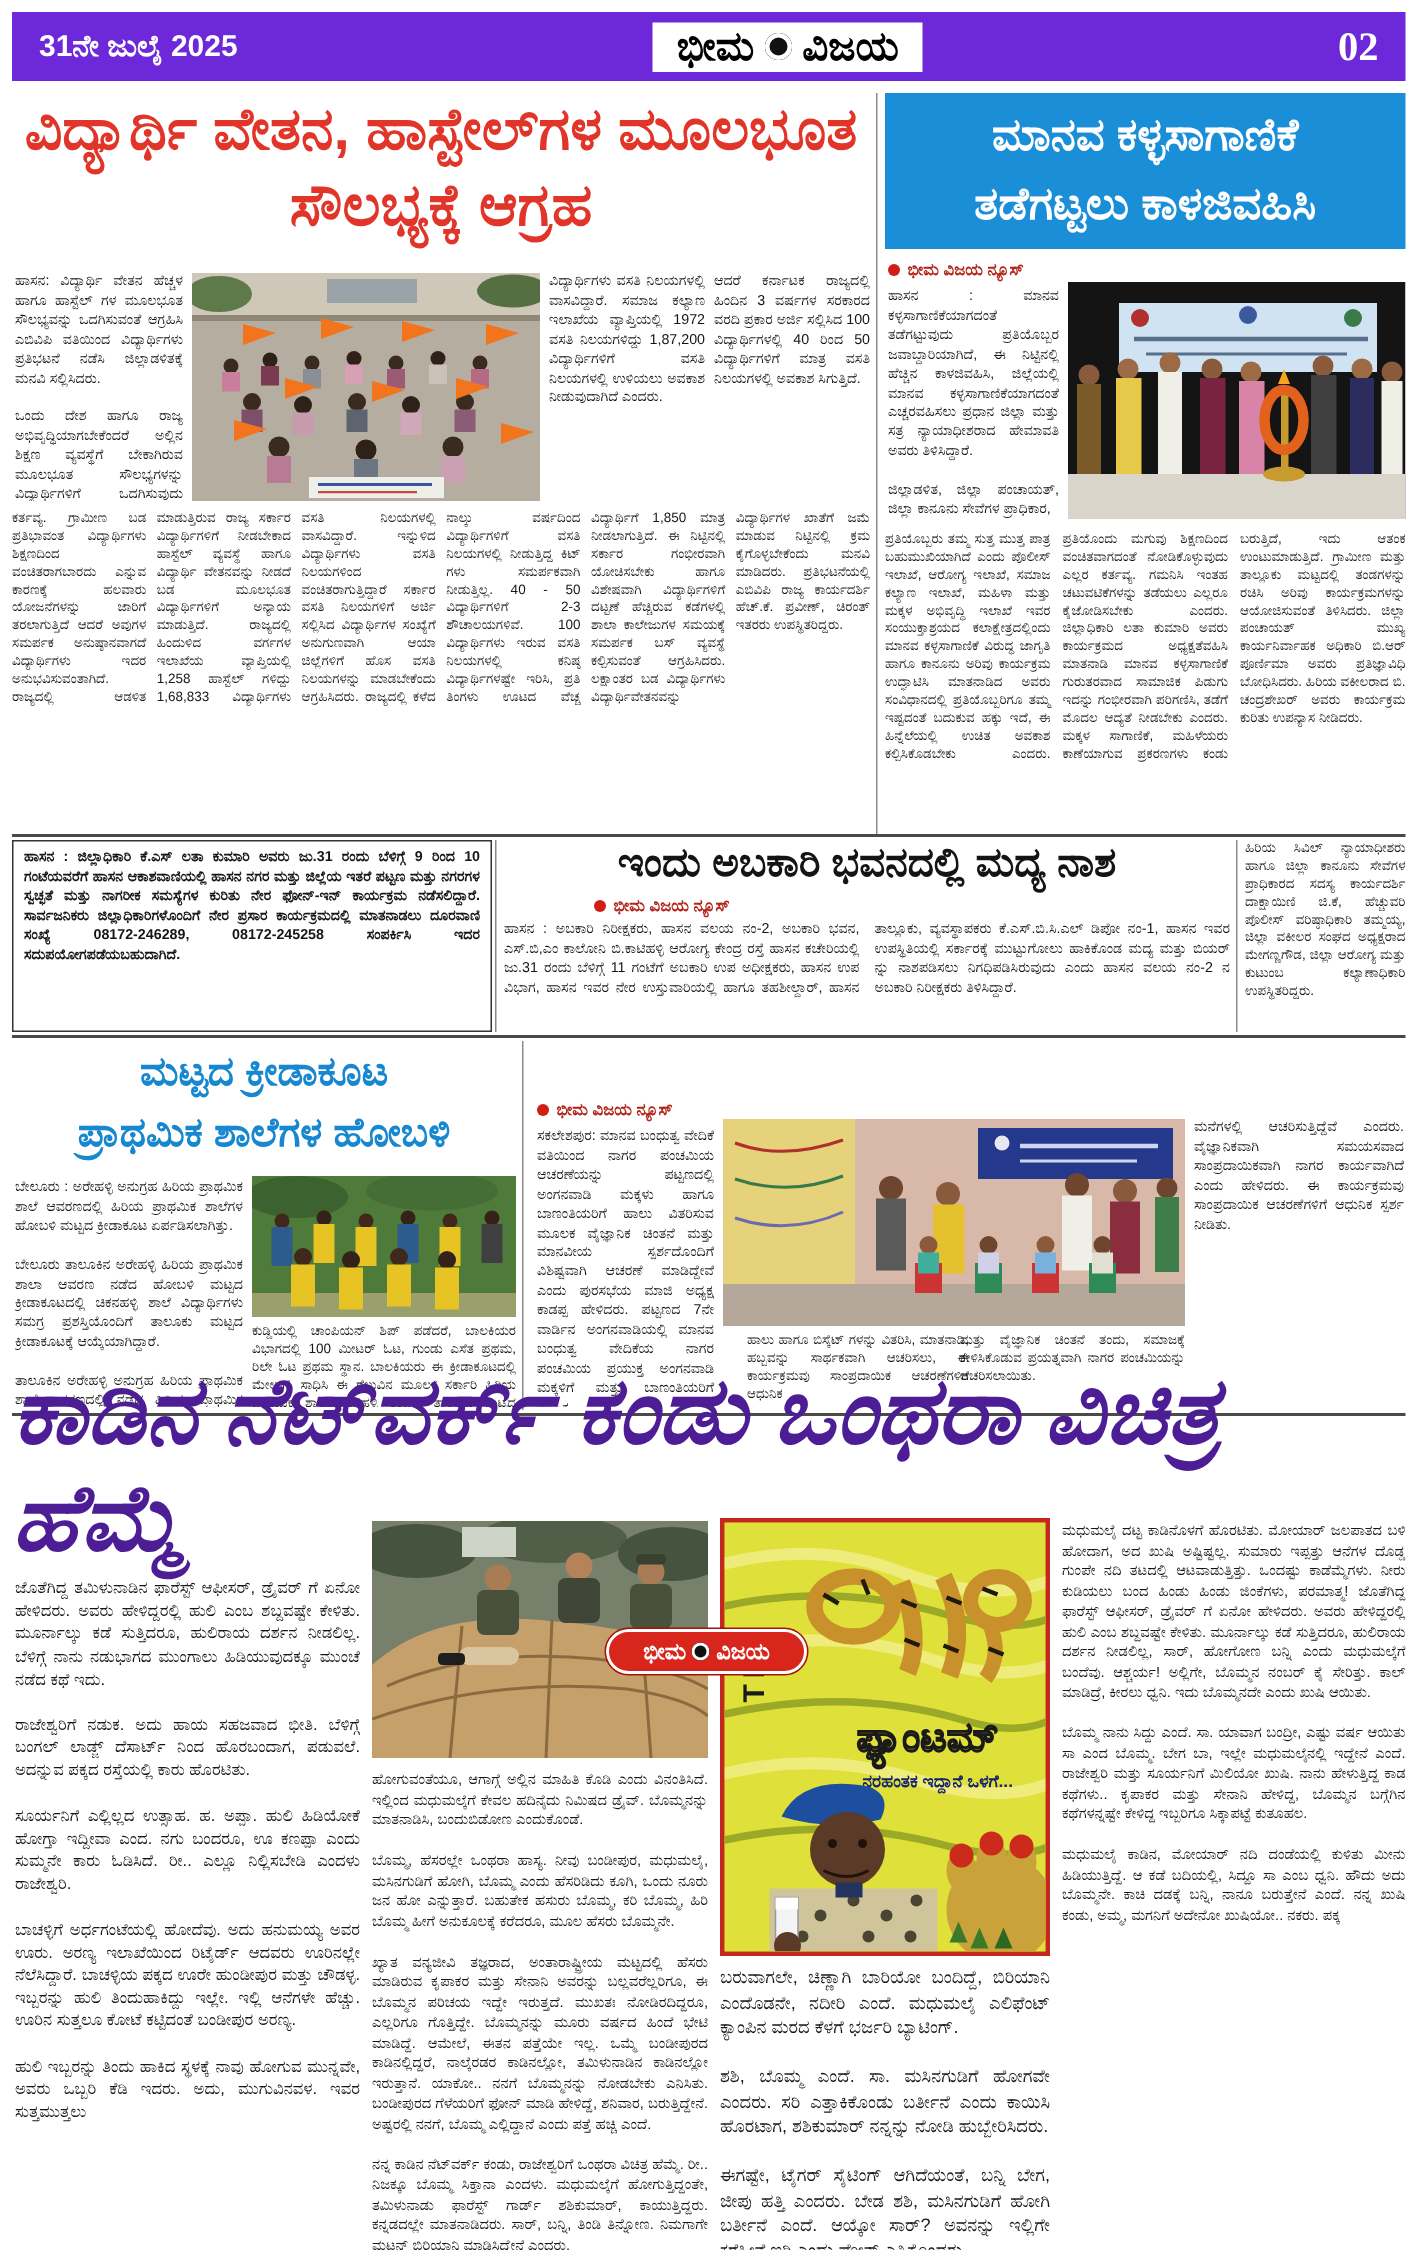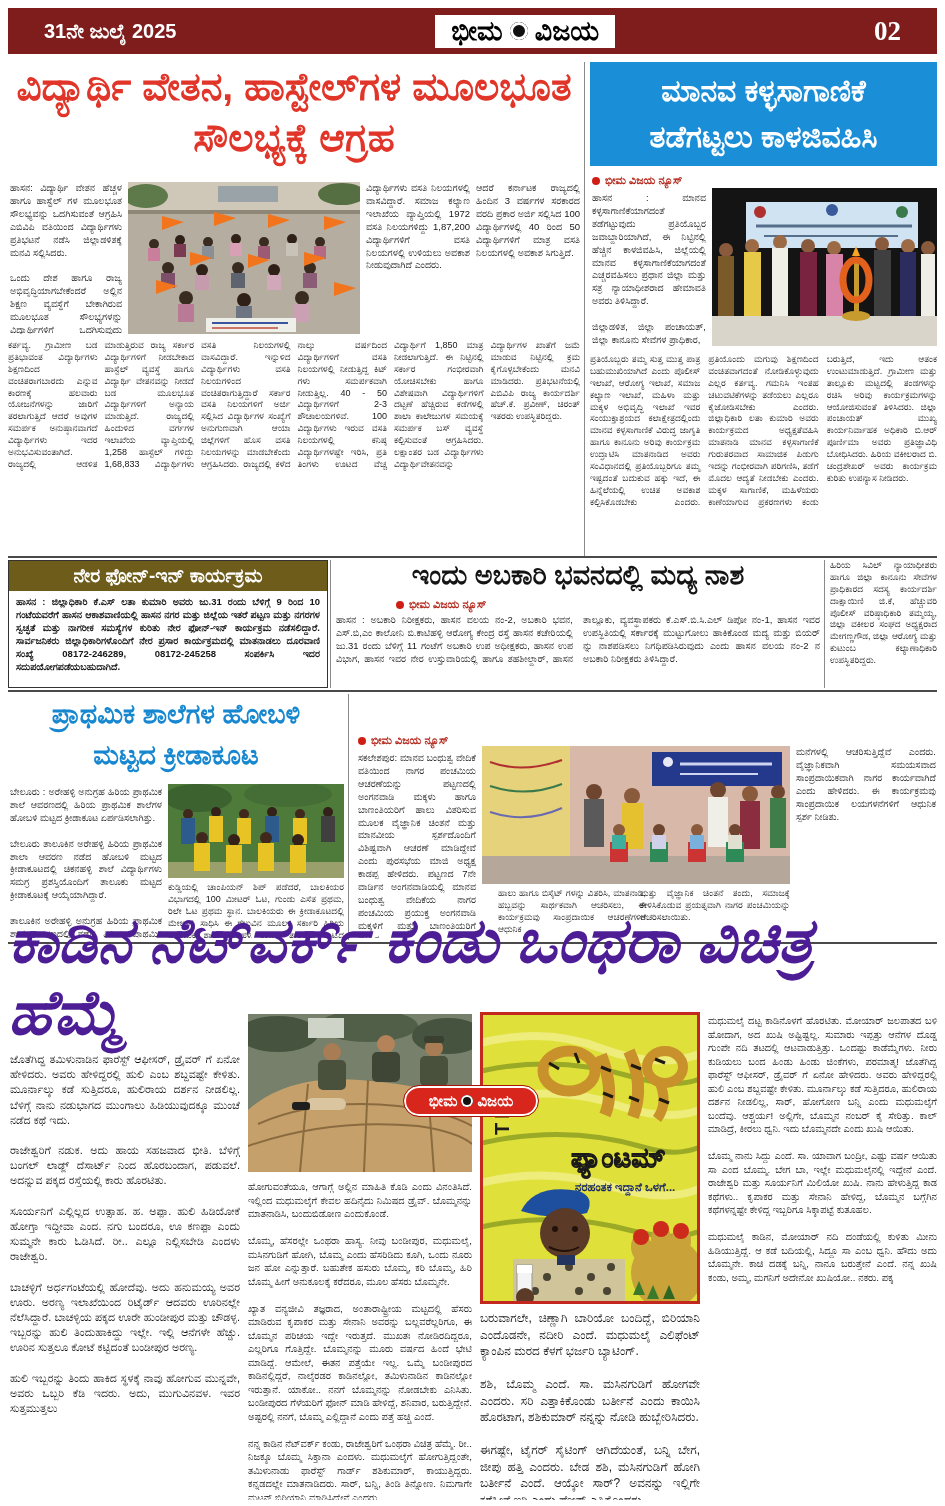--- a/index.html
+++ b/index.html
@@ -4,22 +4,22 @@
 <style>
   html,body{margin:0;padding:0;}
   body{width:945px;height:1506px;position:relative;background:#ffffff;
        font-family:"Liberation Sans","DejaVu Sans",sans-serif;overflow:hidden;}
   *{box-sizing:border-box;}
   .abs{position:absolute;}
   .txt{font-size:9.5px;line-height:1.36;text-align:justify;color:#161616;
        white-space:pre-line;overflow:hidden;}
   .txt-sm{font-size:9px;line-height:1.32;}
   
-  .masthead-bar{left:8px;top:8px;width:929px;height:46px;background:#7f1d1d;
-       display:flex;align-items:center;justify-content:space-between;padding:0 36px;}
+  .masthead-bar{left:8px;top:8px;width:929px;height:46px;background:#6d28d9;
+       display:flex;align-items:center;justify-content:space-between;padding:0 18px;}
   .mh-date{color:#fff;font-size:20px;font-weight:bold;}
   .mh-box{background:#fff;color:#000;font-weight:800;font-size:27px;
        padding:1px 16px;display:flex;align-items:center;gap:7px;}
   .sun{width:18px;height:18px;border-radius:50%;background:#111;
        box-shadow:inset 0 0 0 3px #fff,inset 0 0 0 6px #111;display:inline-block;}
   .mh-page{color:#fff;font-size:27px;font-weight:bold;font-family:"Liberation Serif",serif;}
   
   .vr{width:1px;background:#8a8a8a;}
   .hr{height:2px;background:#4a4a4a;}
   
@@ -175,21 +175,20 @@
         <polygon points="144,58 148,68 140,68" fill="#f5a623"></polygon>
       </g>
     </svg>
   </div>
   <div class="abs txt txt-sm" style="left:0;top:292px;width:347px;height:200px;column-count:3;column-gap:8px;">ಪ್ರತಿಯೊಬ್ಬರು ತಮ್ಮ ಸುತ್ತ ಮುತ್ತ ಪಾತ್ರ ಬಹುಮುಖಿಯಾಗಿದೆ ಎಂದು ಪೊಲೀಸ್ ಇಲಾಖೆ, ಆರೋಗ್ಯ ಇಲಾಖೆ, ಸಮಾಜ ಕಲ್ಯಾಣ ಇಲಾಖೆ, ಮಹಿಳಾ ಮತ್ತು ಮಕ್ಕಳ ಅಭಿವೃದ್ಧಿ ಇಲಾಖೆ ಇವರ ಸಂಯುಕ್ತಾಶ್ರಯದ ಕಲಾಕ್ಷೇತ್ರದಲ್ಲಿಂದು ಮಾನವ ಕಳ್ಳಸಾಗಾಣಿಕೆ ವಿರುದ್ಧ ಜಾಗೃತಿ ಹಾಗೂ ಕಾನೂನು ಅರಿವು ಕಾರ್ಯಕ್ರಮ ಉದ್ಘಾಟಿಸಿ ಮಾತನಾಡಿದ ಅವರು ಸಂವಿಧಾನದಲ್ಲಿ ಪ್ರತಿಯೊಬ್ಬರಿಗೂ ತಮ್ಮ ಇಷ್ಟದಂತೆ ಬದುಕುವ ಹಕ್ಕು ಇದೆ, ಈ ಹಿನ್ನೆಲೆಯಲ್ಲಿ ಉಚಿತ ಅವಕಾಶ ಕಲ್ಪಿಸಿಕೊಡಬೇಕು ಎಂದರು. ಪ್ರತಿಯೊಂದು ಮಗುವು ಶಿಕ್ಷಣದಿಂದ ವಂಚಿತವಾಗದಂತೆ ನೋಡಿಕೊಳ್ಳುವುದು ಎಲ್ಲರ ಕರ್ತವ್ಯ. ಗಮನಿಸಿ ಇಂತಹ ಚಟುವಟಿಕೆಗಳನ್ನು ತಡೆಯಲು ಎಲ್ಲರೂ ಕೈಜೋಡಿಸಬೇಕು ಎಂದರು. ಜಿಲ್ಲಾಧಿಕಾರಿ ಲತಾ ಕುಮಾರಿ ಅವರು ಕಾರ್ಯಕ್ರಮದ ಅಧ್ಯಕ್ಷತೆವಹಿಸಿ ಮಾತನಾಡಿ ಮಾನವ ಕಳ್ಳಸಾಗಾಣಿಕೆ ಗುರುತರವಾದ ಸಾಮಾಜಿಕ ಪಿಡುಗು ಇದನ್ನು ಗಂಭೀರವಾಗಿ ಪರಿಗಣಿಸಿ, ತಡೆಗೆ ಮೊದಲ ಆದ್ಯತೆ ನೀಡಬೇಕು ಎಂದರು. ಮಕ್ಕಳ ಸಾಗಾಣಿಕೆ, ಮಹಿಳೆಯರು ಕಾಣೆಯಾಗುವ ಪ್ರಕರಣಗಳು ಕಂಡು ಬರುತ್ತಿದೆ, ಇದು ಆತಂಕ ಉಂಟುಮಾಡುತ್ತಿದೆ. ಗ್ರಾಮೀಣ ಮತ್ತು ತಾಲ್ಲೂಕು ಮಟ್ಟದಲ್ಲಿ ತಂಡಗಳನ್ನು ರಚಿಸಿ ಅರಿವು ಕಾರ್ಯಕ್ರಮಗಳನ್ನು ಆಯೋಜಿಸುವಂತೆ ತಿಳಿಸಿದರು. ಜಿಲ್ಲಾ ಪಂಚಾಯತ್ ಮುಖ್ಯ ಕಾರ್ಯನಿರ್ವಾಹಕ ಅಧಿಕಾರಿ ಬಿ.ಆರ್ ಪೂರ್ಣಿಮಾ ಅವರು ಪ್ರತಿಜ್ಞಾವಿಧಿ ಬೋಧಿಸಿದರು. ಹಿರಿಯ ವಕೀಲರಾದ ಬಿ. ಚಂದ್ರಶೇಖರ್ ಅವರು ಕಾರ್ಯಕ್ರಮ ಕುರಿತು ಉಪನ್ಯಾಸ ನೀಡಿದರು.</div>
 </div>
 
 <div class="abs hr" style="left:8px;top:556px;width:929px;"></div>
 
 <div class="abs phonein" style="left:8px;top:560px;width:320px;height:128px;">
-  <div class="phonein-head">ನೇರ ಫೋನ್-ಇನ್ ಕಾರ್ಯಕ್ರಮ</div>
   <div class="txt phonein-body" style="height:94px;">ಹಾಸನ : ಜಿಲ್ಲಾಧಿಕಾರಿ ಕೆ.ಎಸ್ ಲತಾ ಕುಮಾರಿ ಅವರು ಜು.31 ರಂದು ಬೆಳಿಗ್ಗೆ 9 ರಿಂದ 10 ಗಂಟೆಯವರೆಗೆ ಹಾಸನ ಆಕಾಶವಾಣಿಯಲ್ಲಿ ಹಾಸನ ನಗರ ಮತ್ತು ಜಿಲ್ಲೆಯ ಇತರೆ ಪಟ್ಟಣ ಮತ್ತು ನಗರಗಳ ಸ್ವಚ್ಛತೆ ಮತ್ತು ನಾಗರೀಕ ಸಮಸ್ಯೆಗಳ ಕುರಿತು ನೇರ ಫೋನ್-ಇನ್ ಕಾರ್ಯಕ್ರಮ ನಡೆಸಲಿದ್ದಾರೆ. ಸಾರ್ವಜನಿಕರು ಜಿಲ್ಲಾಧಿಕಾರಿಗಳೊಂದಿಗೆ ನೇರ ಪ್ರಸಾರ ಕಾರ್ಯಕ್ರಮದಲ್ಲಿ ಮಾತನಾಡಲು ದೂರವಾಣಿ ಸಂಖ್ಯೆ 08172-246289, 08172-245258 ಸಂಪರ್ಕಿಸಿ ಇದರ ಸದುಪಯೋಗಪಡೆಯಬಹುದಾಗಿದೆ.</div>
 </div>
 
 <div class="abs vr" style="left:330px;top:560px;height:128px;"></div>
 
 <div class="abs" style="left:336px;top:560px;width:484px;height:128px;">
   <div class="abs h-black" style="left:0;top:0;width:484px;height:34px;font-size:27px;">ಇಂದು ಅಬಕಾರಿ ಭವನದಲ್ಲಿ ಮದ್ಯ ನಾಶ</div>
   <div class="abs byline" style="left:60px;top:38px;">
     <span class="dot"></span>
     <span>ಭೀಮ ವಿಜಯ ನ್ಯೂಸ್</span>
@@ -197,22 +196,22 @@
   <div class="abs txt" style="left:0;top:54px;width:484px;height:72px;column-count:2;column-gap:10px;">ಹಾಸನ : ಅಬಕಾರಿ ನಿರೀಕ್ಷಕರು, ಹಾಸನ ವಲಯ ನಂ-2, ಅಬಕಾರಿ ಭವನ, ಎಸ್.ಬಿ,ಎಂ ಕಾಲೋನಿ ಬಿ.ಕಾಟಿಹಳ್ಳಿ ಆರೋಗ್ಯ ಕೇಂದ್ರ ರಸ್ತೆ ಹಾಸನ ಕಚೇರಿಯಲ್ಲಿ ಜು.31 ರಂದು ಬೆಳಿಗ್ಗೆ 11 ಗಂಟೆಗೆ ಅಬಕಾರಿ ಉಪ ಅಧೀಕ್ಷಕರು, ಹಾಸನ ಉಪ ವಿಭಾಗ, ಹಾಸನ ಇವರ ನೇರ ಉಸ್ತುವಾರಿಯಲ್ಲಿ ಹಾಗೂ ತಹಶೀಲ್ದಾರ್, ಹಾಸನ ತಾಲ್ಲೂಕು, ವ್ಯವಸ್ಥಾಪಕರು ಕೆ.ಎಸ್.ಬಿ.ಸಿ.ಎಲ್ ಡಿಪೋ ನಂ-1, ಹಾಸನ ಇವರ ಉಪಸ್ಥಿತಿಯಲ್ಲಿ ಸರ್ಕಾರಕ್ಕೆ ಮುಟ್ಟುಗೋಲು ಹಾಕಿಕೊಂಡ ಮದ್ಯ ಮತ್ತು ಬಿಯರ್ ನ್ನು ನಾಶಪಡಿಸಲು ನಿಗಧಿಪಡಿಸಿರುವುದು ಎಂದು ಹಾಸನ ವಲಯ ನಂ-2 ನ ಅಬಕಾರಿ ನಿರೀಕ್ಷಕರು ತಿಳಿಸಿದ್ದಾರೆ.</div>
 </div>
 
 <div class="abs vr" style="left:824px;top:560px;height:128px;"></div>
 <div class="abs txt txt-sm" style="left:830px;top:560px;width:107px;height:128px;">ಹಿರಿಯ ಸಿವಿಲ್ ನ್ಯಾಯಾಧೀಶರು ಹಾಗೂ ಜಿಲ್ಲಾ ಕಾನೂನು ಸೇವೆಗಳ ಪ್ರಾಧಿಕಾರದ ಸದಸ್ಯ ಕಾರ್ಯದರ್ಶಿ ದಾಕ್ಷಾಯಿಣಿ ಜಿ.ಕೆ, ಹೆಚ್ಚುವರಿ ಪೊಲೀಸ್ ವರಿಷ್ಠಾಧಿಕಾರಿ ತಮ್ಮಯ್ಯ, ಜಿಲ್ಲಾ ವಕೀಲರ ಸಂಘದ ಅಧ್ಯಕ್ಷರಾದ ಮೇಗಣ್ಣಗೌಡ, ಜಿಲ್ಲಾ ಆರೋಗ್ಯ ಮತ್ತು ಕುಟುಂಬ ಕಲ್ಯಾಣಾಧಿಕಾರಿ ಉಪಸ್ಥಿತರಿದ್ದರು.</div>
 
 <div class="abs hr" style="left:8px;top:690px;width:929px;"></div>
 
 <div class="abs" style="left:8px;top:694px;width:336px;height:246px;">
   <div class="abs h-blue" style="left:0;top:0;width:336px;height:84px;font-size:27px;line-height:1.5;">
+    <div>ಮಟ್ಟದ ಕ್ರೀಡಾಕೂಟ</div>
     <div>ಪ್ರಾಥಮಿಕ ಶಾಲೆಗಳ ಹೋಬಳಿ</div>
-    <div>ಮಟ್ಟದ ಕ್ರೀಡಾಕೂಟ</div>
   </div>
   <div class="abs txt" style="left:2px;top:92px;width:152px;height:152px;">ಬೇಲೂರು : ಅರೇಹಳ್ಳಿ ಅನುಗ್ರಹ ಹಿರಿಯ ಪ್ರಾಥಮಿಕ ಶಾಲೆ ಆವರಣದಲ್ಲಿ ಹಿರಿಯ ಪ್ರಾಥಮಿಕ ಶಾಲೆಗಳ ಹೋಬಳಿ ಮಟ್ಟದ ಕ್ರೀಡಾಕೂಟ ಏರ್ಪಡಿಸಲಾಗಿತ್ತು.
 
 ಬೇಲೂರು ತಾಲೂಕಿನ ಅರೇಹಳ್ಳಿ ಹಿರಿಯ ಪ್ರಾಥಮಿಕ ಶಾಲಾ ಆವರಣ ನಡೆದ ಹೋಬಳಿ ಮಟ್ಟದ ಕ್ರೀಡಾಕೂಟದಲ್ಲಿ ಚಿಕನಹಳ್ಳಿ ಶಾಲೆ ವಿದ್ಯಾರ್ಥಿಗಳು ಸಮಗ್ರ ಪ್ರಶಸ್ತಿಯೊಂದಿಗೆ ತಾಲೂಕು ಮಟ್ಟದ ಕ್ರೀಡಾಕೂಟಕ್ಕೆ ಆಯ್ಕೆಯಾಗಿದ್ದಾರೆ.
 
 ತಾಲೂಕಿನ ಅರೇಹಳ್ಳಿ ಅನುಗ್ರಹ ಹಿರಿಯ ಪ್ರಾಥಮಿಕ ಶಾಲೆ ಆವರಣದಲ್ಲಿ ನಡೆದ ಹಿರಿಯ ಪ್ರಾಥಮಿಕ ಶಾಲೆಗಳ ಹೋಬಳಿ ಮಟ್ಟದ ಕ್ರೀಡಾಕೂಟದಲ್ಲಿ ಭಾಗವಹಿಸಿದ ಚಿಕನಹಳ್ಳಿ ಸರ್ಕಾರಿ ಹಿರಿಯ ಪ್ರಾಥಮಿಕ ಶಾಲೆಯ ಬಾಲಕಿಯರು</div>
   <div class="abs" style="left:160px;top:90px;width:176px;height:94px;">
     <svg width="176" height="94" viewBox="0 0 176 94">
       <rect x="0" y="0" width="176" height="94" fill="#4e7a3a"></rect>
       <ellipse cx="30" cy="14" rx="34" ry="14" fill="#3c6230"></ellipse>
@@ -288,21 +287,21 @@
           <rect x="170" y="89" width="14" height="14" fill="#d0d0e8"></rect>
         <rect x="206" y="96" width="18" height="20" fill="#cc3333"></rect>
           <circle cx="215" cy="84" r="6" fill="#8a5a3c"></circle>
           <rect x="208" y="89" width="14" height="14" fill="#7ab0dc"></rect>
         <rect x="244" y="96" width="18" height="20" fill="#2e8b57"></rect>
           <circle cx="253" cy="84" r="6" fill="#6e4630"></circle>
           <rect x="246" y="89" width="14" height="14" fill="#e0e0d0"></rect>
       </g>
     </svg>
   </div>
-  <div class="abs txt" style="left:442px;top:52px;width:140px;height:192px;">ಮನೆಗಳಲ್ಲಿ ಆಚರಿಸುತ್ತಿದ್ದೆವೆ ಎಂದರು. ವೈಜ್ಞಾನಿಕವಾಗಿ ಸಮಯಸವಾದ ಸಾಂಪ್ರದಾಯಿಕವಾಗಿ ನಾಗರ ಕಾರ್ಯವಾಗಿದೆ ಎಂದು ಹೇಳಿದರು. ಈ ಕಾರ್ಯಕ್ರಮವು ಸಾಂಪ್ರದಾಯಿಕ ಲಯಗಳನೆಗಳಿಗೆ ಆಧುನಿಕ ಸ್ಪರ್ಶ ನೀಡಿತು.</div>
+  <div class="abs txt" style="left:442px;top:52px;width:140px;height:192px;">ಮನೆಗಳಲ್ಲಿ ಆಚರಿಸುತ್ತಿದ್ದೆವೆ ಎಂದರು. ವೈಜ್ಞಾನಿಕವಾಗಿ ಸಮಯಸವಾದ ಸಾಂಪ್ರದಾಯಿಕವಾಗಿ ನಾಗರ ಕಾರ್ಯವಾಗಿದೆ ಎಂದು ಹೇಳಿದರು. ಈ ಕಾರ್ಯಕ್ರಮವು ಸಾಂಪ್ರದಾಯಿಕ ಆಚರಣೆಗಳಿಗೆ ಆಧುನಿಕ ಸ್ಪರ್ಶ ನೀಡಿತು.</div>
   <div class="abs" style="left:128px;top:194px;width:308px;height:50px;">
     <div class="txt txt-sm" style="position:absolute;left:0;top:0;width:148px;height:50px;margin-left:16px;">ಹಾಲು ಹಾಗೂ ಬಿಸ್ಕೆಟ್ ಗಳನ್ನು ವಿತರಿಸಿ, ಮಾತನಾಡಿ, ಹಬ್ಬವನ್ನು ಸಾರ್ಥಕವಾಗಿ ಆಚರಿಸಲು, ಈ ಕಾರ್ಯಕ್ರಮವು ಸಾಂಪ್ರದಾಯಿಕ ಆಚರಣೆಗಳಿಗೆ ಆಧುನಿಕ</div>
     <div class="txt txt-sm" style="position:absolute;left:158px;top:0;width:150px;height:50px;">ಮತ್ತು ವೈಜ್ಞಾನಿಕ ಚಿಂತನೆ ತಂದು, ಸಮಾಜಕ್ಕೆ ಕೇಳಿಸಿಕೊಡುವ ಪ್ರಯತ್ನವಾಗಿ ನಾಗರ ಪಂಚಮಿಯನ್ನು ಆಚರಿಸಲಾಯಿತು.</div>
   </div>
 </div>
 
 <div class="abs hr" style="left:8px;top:942px;width:929px;"></div>
 
 <div class="abs" style="left:8px;top:946px;width:929px;height:62px;color:#4c1d95;font-weight:800;font-size:62px;
      display:flex;align-items:center;justify-content:center;font-style:italic;">ಕಾಡಿನ ನೆಟ್‌ವರ್ಕ್ ಕಂಡು ಒಂಥರಾ ವಿಚಿತ್ರ ಹೆಮ್ಮೆ</div>

